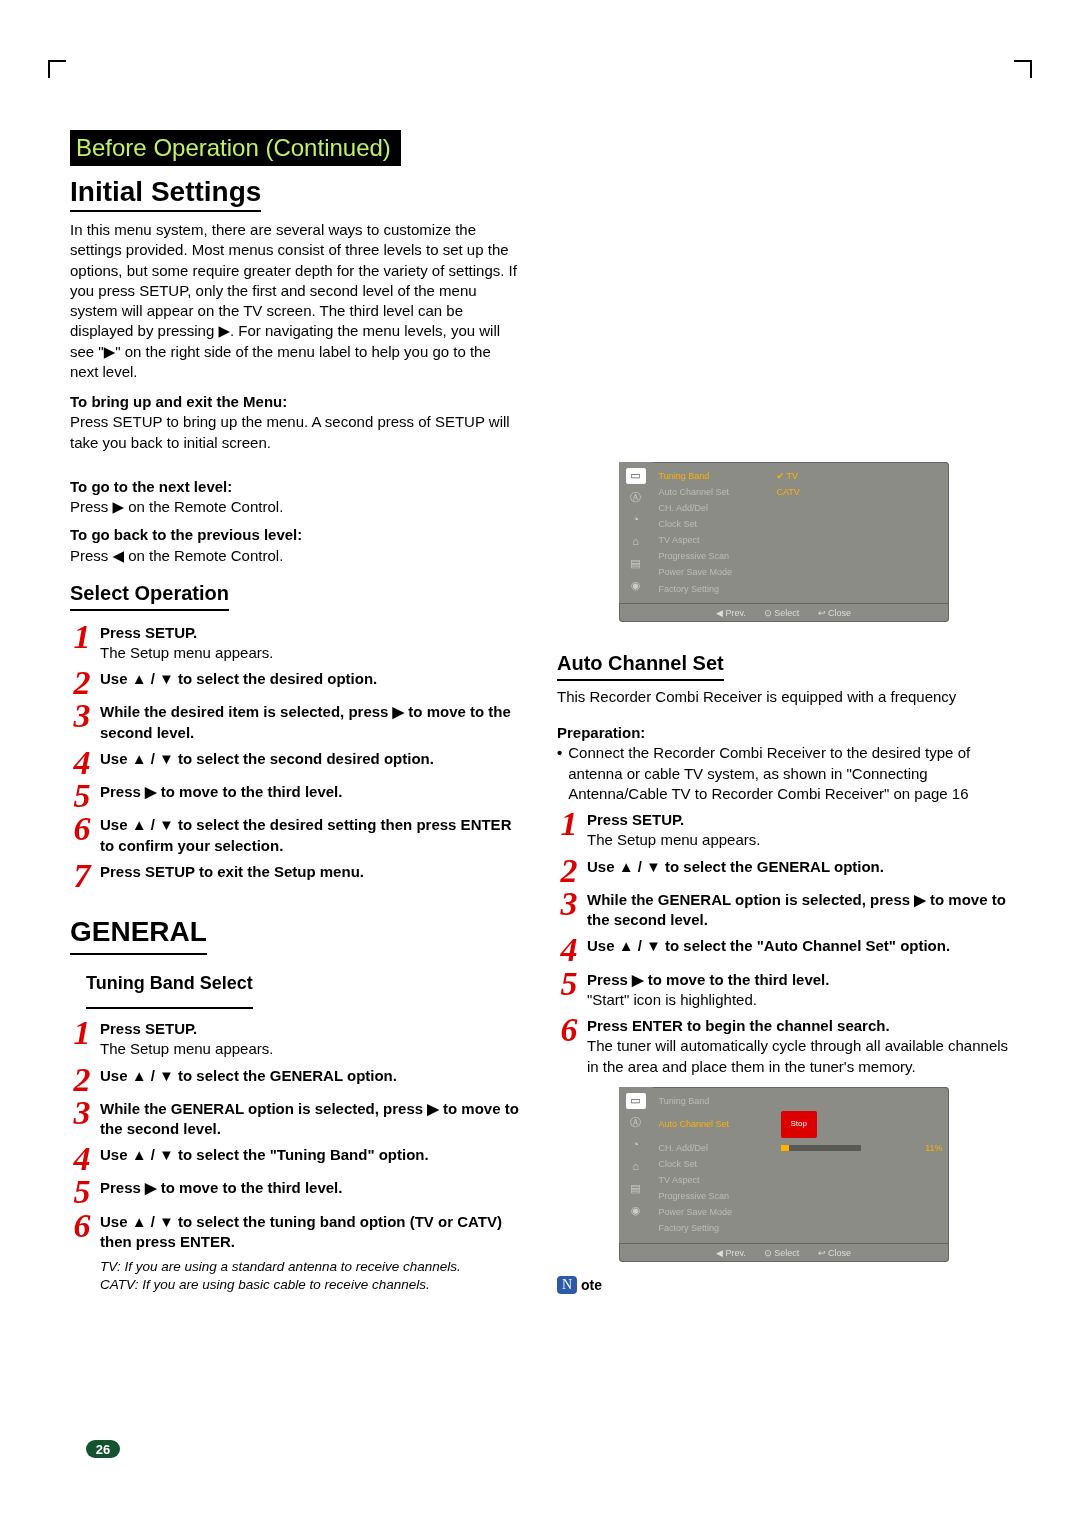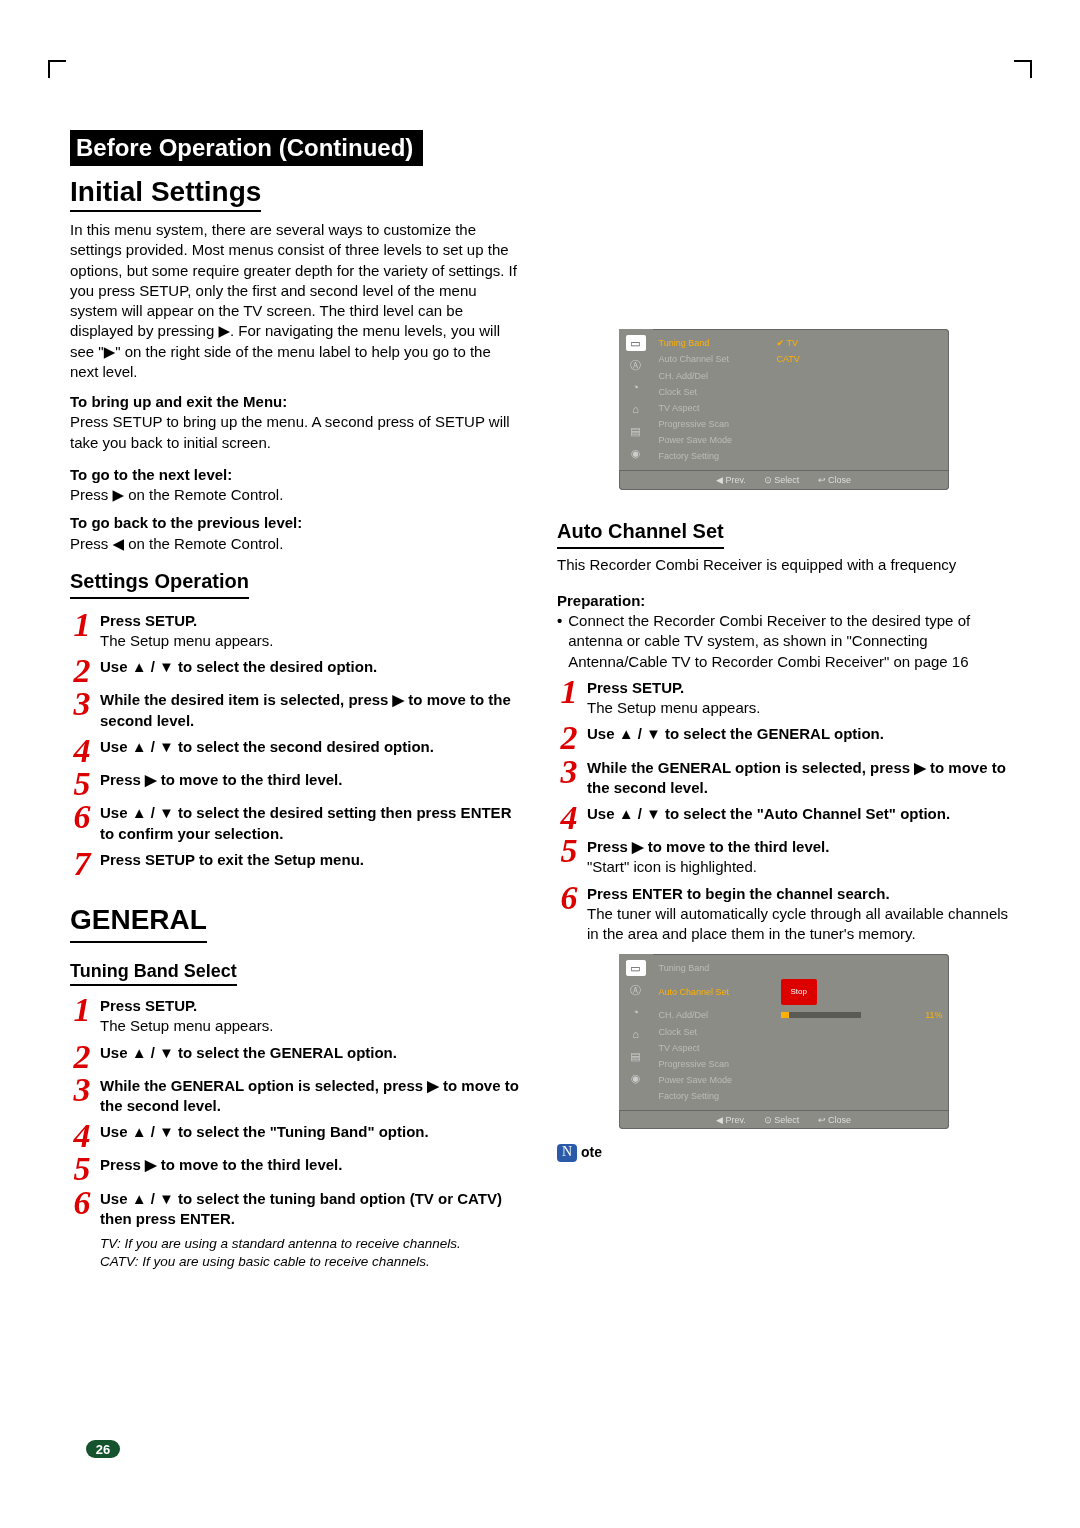--- a/index.html
+++ b/index.html
@@ -1,24 +1,24 @@
 <!DOCTYPE html>
 <html><head>
 <meta charset="utf-8">
 <style>
   html,body{margin:0;padding:0;background:#fff;font-family:Arial,Helvetica,sans-serif;color:#000}
   .sheet{width:1080px;height:1528px;margin:0 auto;position:relative;box-sizing:border-box;padding:70px 70px 40px 70px}
   .crop-l,.crop-r{position:absolute;top:60px;width:16px;height:16px;border-top:2px solid #000}
   .crop-l{left:48px;border-left:2px solid #000}
   .crop-r{right:48px;border-right:2px solid #000}
-  .section-title{background:#000;color:#ffffff;display:inline-block;padding:4px 10px 4px 6px;font-size:24px;font-weight:bold;margin-top:60px}
+  .section-title{background:#000;color:#bef264;display:inline-block;padding:4px 10px 4px 6px;font-size:24px;font-weight:normal;margin-top:60px}
   h1.page-t{font-size:28px;margin:10px 0 8px 0;border-bottom:2px solid #000;padding-bottom:2px;display:inline-block}
   h2.sub-t{font-size:20px;margin:14px 0 6px 0;border-bottom:2px solid #000;display:inline-block;padding-bottom:2px}
-  h3.mini-t{font-size:18px;margin:8px 0 4px 0;border-bottom:2px solid #000;display:inline-block;padding-bottom:1px}
-  .cols{display:flex;gap:34px;align-items:center}
+  h3.mini-t{font-size:18px;margin:8px 0 4px 16px;border-bottom:2px solid #000;display:inline-block;padding-bottom:12px}
+  .cols{display:flex;gap:34px;align-items:flex-end}
   .col{flex:1;font-size:15px;line-height:1.35}
   .b{font-weight:bold}
   .step{display:flex;gap:6px;margin:6px 0}
   .num{color:#d00;font-family:Georgia,serif;font-size:34px;font-weight:bold;font-style:italic;line-height:0.8;min-width:24px;text-align:center}
   .step-body{flex:1}
   .osd{background:#8b8c86;border-radius:4px;width:330px;margin:0 auto 14px auto;box-shadow:0 0 0 1px #666 inset}
   .osd-inner{display:flex}
   .osd-icons{width:34px;background:#8b8c86;padding:6px 0;display:flex;flex-direction:column;align-items:center;gap:6px}
   .oicon{width:20px;height:16px;border-radius:2px;display:flex;align-items:center;justify-content:center;font-size:11px}
   .oicon.active{background:#fff;color:#555}
@@ -54,27 +54,27 @@
   <div><h1 class="page-t">Initial Settings</h1></div>
 
   <div class="cols">
 
     <div class="col">
       <div>In this menu system, there are several ways to customize the settings provided. Most menus consist of three levels to set up the options, but some require greater depth for the variety of settings. If you press SETUP, only the first and second level of the menu system will appear on the TV screen. The third level can be displayed by pressing ▶. For navigating the menu levels, you will see "▶" on the right side of the menu label to help you go to the next level.</div>
 
       <div class="b" style="margin-top:10px">To bring up and exit the Menu:</div>
       <div>Press SETUP to bring up the menu. A second press of SETUP will take you back to initial screen.</div>
 
-      <div class="b" style="margin-top:12px">To go to the next level:</div>
+      <div class="b" style="margin-top:24px">To go to the next level:</div>
       <div>Press ▶ on the Remote Control.</div>
 
       <div class="b" style="margin-top:8px">To go back to the previous level:</div>
       <div>Press ◀ on the Remote Control.</div>
 
-      <div><h2 class="sub-t">Settings Operation</h2></div>
+      <div><h2 class="sub-t">Select Operation</h2></div>
       <div id="genop-steps">
           <div class="step">
             <div class="num">1</div>
             <div class="step-body"><span class="b">Press SETUP.</span><div>The Setup menu appears.</div></div>
           </div>
           <div class="step">
             <div class="num">2</div>
             <div class="step-body"><span class="b">Use ▲ / ▼ to select the desired option.</span></div>
           </div>
           <div class="step">

